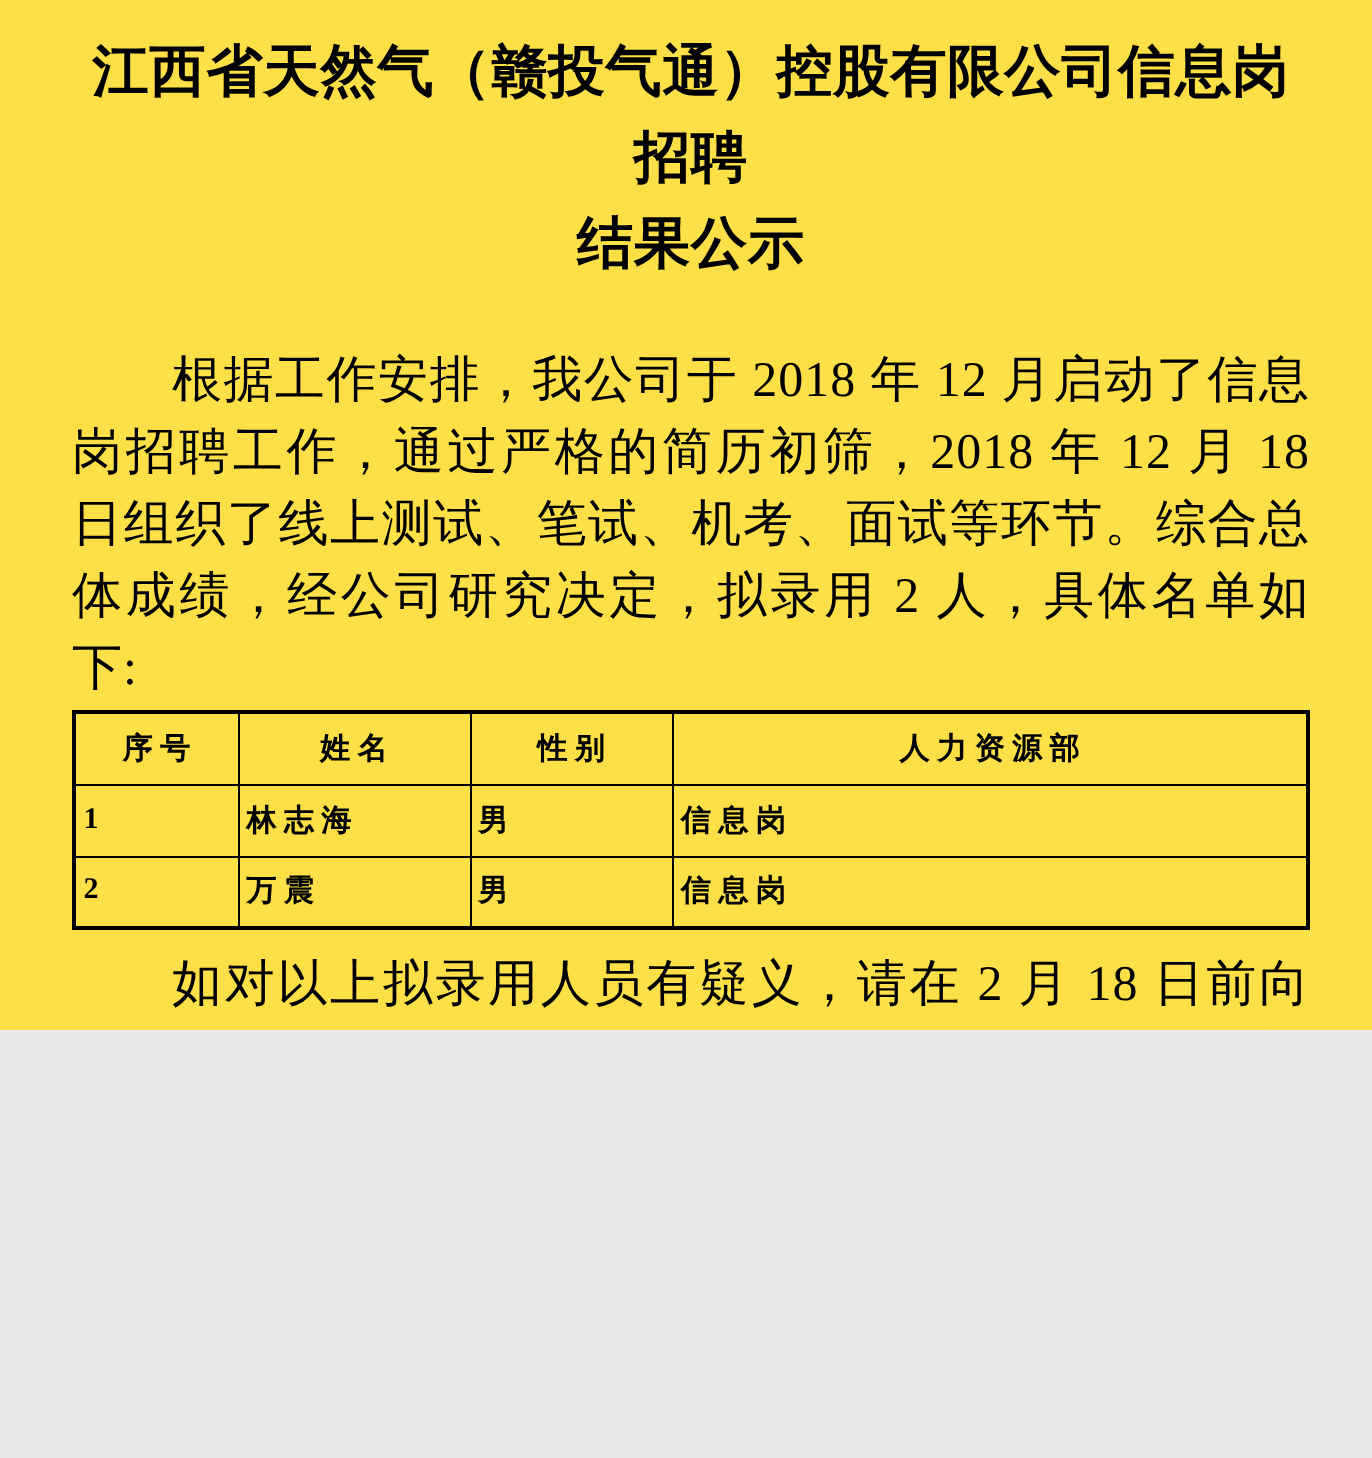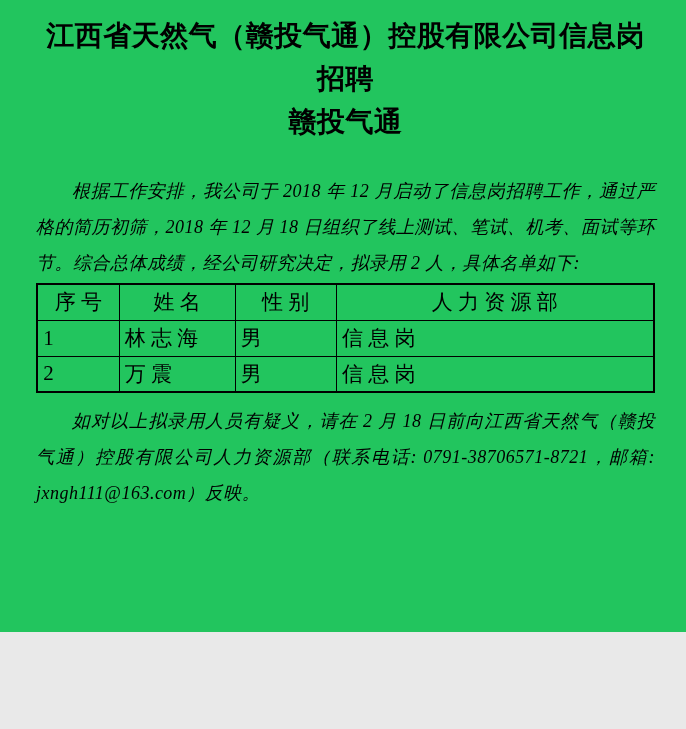--- a/index.html
+++ b/index.html
@@ -1,61 +1,60 @@
 <!DOCTYPE html>
 <html><head>
 <meta charset="utf-8">
 <style>
   * { box-sizing: border-box; }
   html, body { margin: 0; padding: 0; background: #e9e9e9; }
   .page {
     width: 686px;
-    height: 632px;
+    height: 515px;
     margin: 0 auto;
-    background: #22c55e;
+    background: #fde047;
     color: #000000;
     padding: 14px 31px 0 36px;
     font-family: "Liberation Serif", serif;
     overflow: hidden;
   }
   .title {
     font-family: "Liberation Sans", sans-serif;
     font-weight: bold;
     font-size: 28px;
     line-height: 43px;
     text-align: center;
     margin: 0;
     letter-spacing: 0.5px;
   }
   .para {
-    font-size: 18px;
+    font-size: 25px;
     line-height: 36px;
     text-align: justify;
     text-justify: inter-ideograph;
     text-indent: 2em;
     margin: 0;
     letter-spacing: 0.5px;
-    font-style: italic;
   }
   .para-1 { margin-top: 30px; }
   .para-2 { margin-top: 10px; }
   .results-table {
     width: 100%;
     border-collapse: collapse;
     border: 2px solid #000000;
     table-layout: fixed;
     margin-top: 2px;
   }
   .results-table th, .results-table td {
     border: 1px solid #000000;
     height: 36px;
     padding: 0;
     vertical-align: middle;
-    font-size: 21px;
-    font-weight: normal;
+    font-size: 15px;
+    font-weight: bold;
     letter-spacing: 0.25em;
     text-indent: 0.25em; 
   }
   .col-index { width: 13.3%; }
   .col-name { width: 18.8%; }
   .col-gender { width: 16.4%; }
   .col-position { width: 51.5%; }
   .signature {
     margin-top: 58px;
     text-align: right;
@@ -66,21 +65,21 @@
   }
   .signature div { margin: 0; }
 </style>
 </head>
 <body>
 
 <div class="page">
 
   <h1 class="title">
     <span>江西省天然气（赣投气通）控股有限公司信息岗招聘</span><br>
-    <span>赣投气通</span>
+    <span>结果公示</span>
   </h1>
 
   <p class="para para-1">根据工作安排，我公司于 2018 年 12 月启动了信息岗招聘工作，通过严格的简历初筛，2018 年 12 月 18 日组织了线上测试、笔试、机考、面试等环节。综合总体成绩，经公司研究决定，拟录用 2 人，具体名单如下:</p>
 
   <table class="results-table">
     <colgroup>
       <col class="col-index">
       <col class="col-name">
       <col class="col-gender">
       <col class="col-position">

